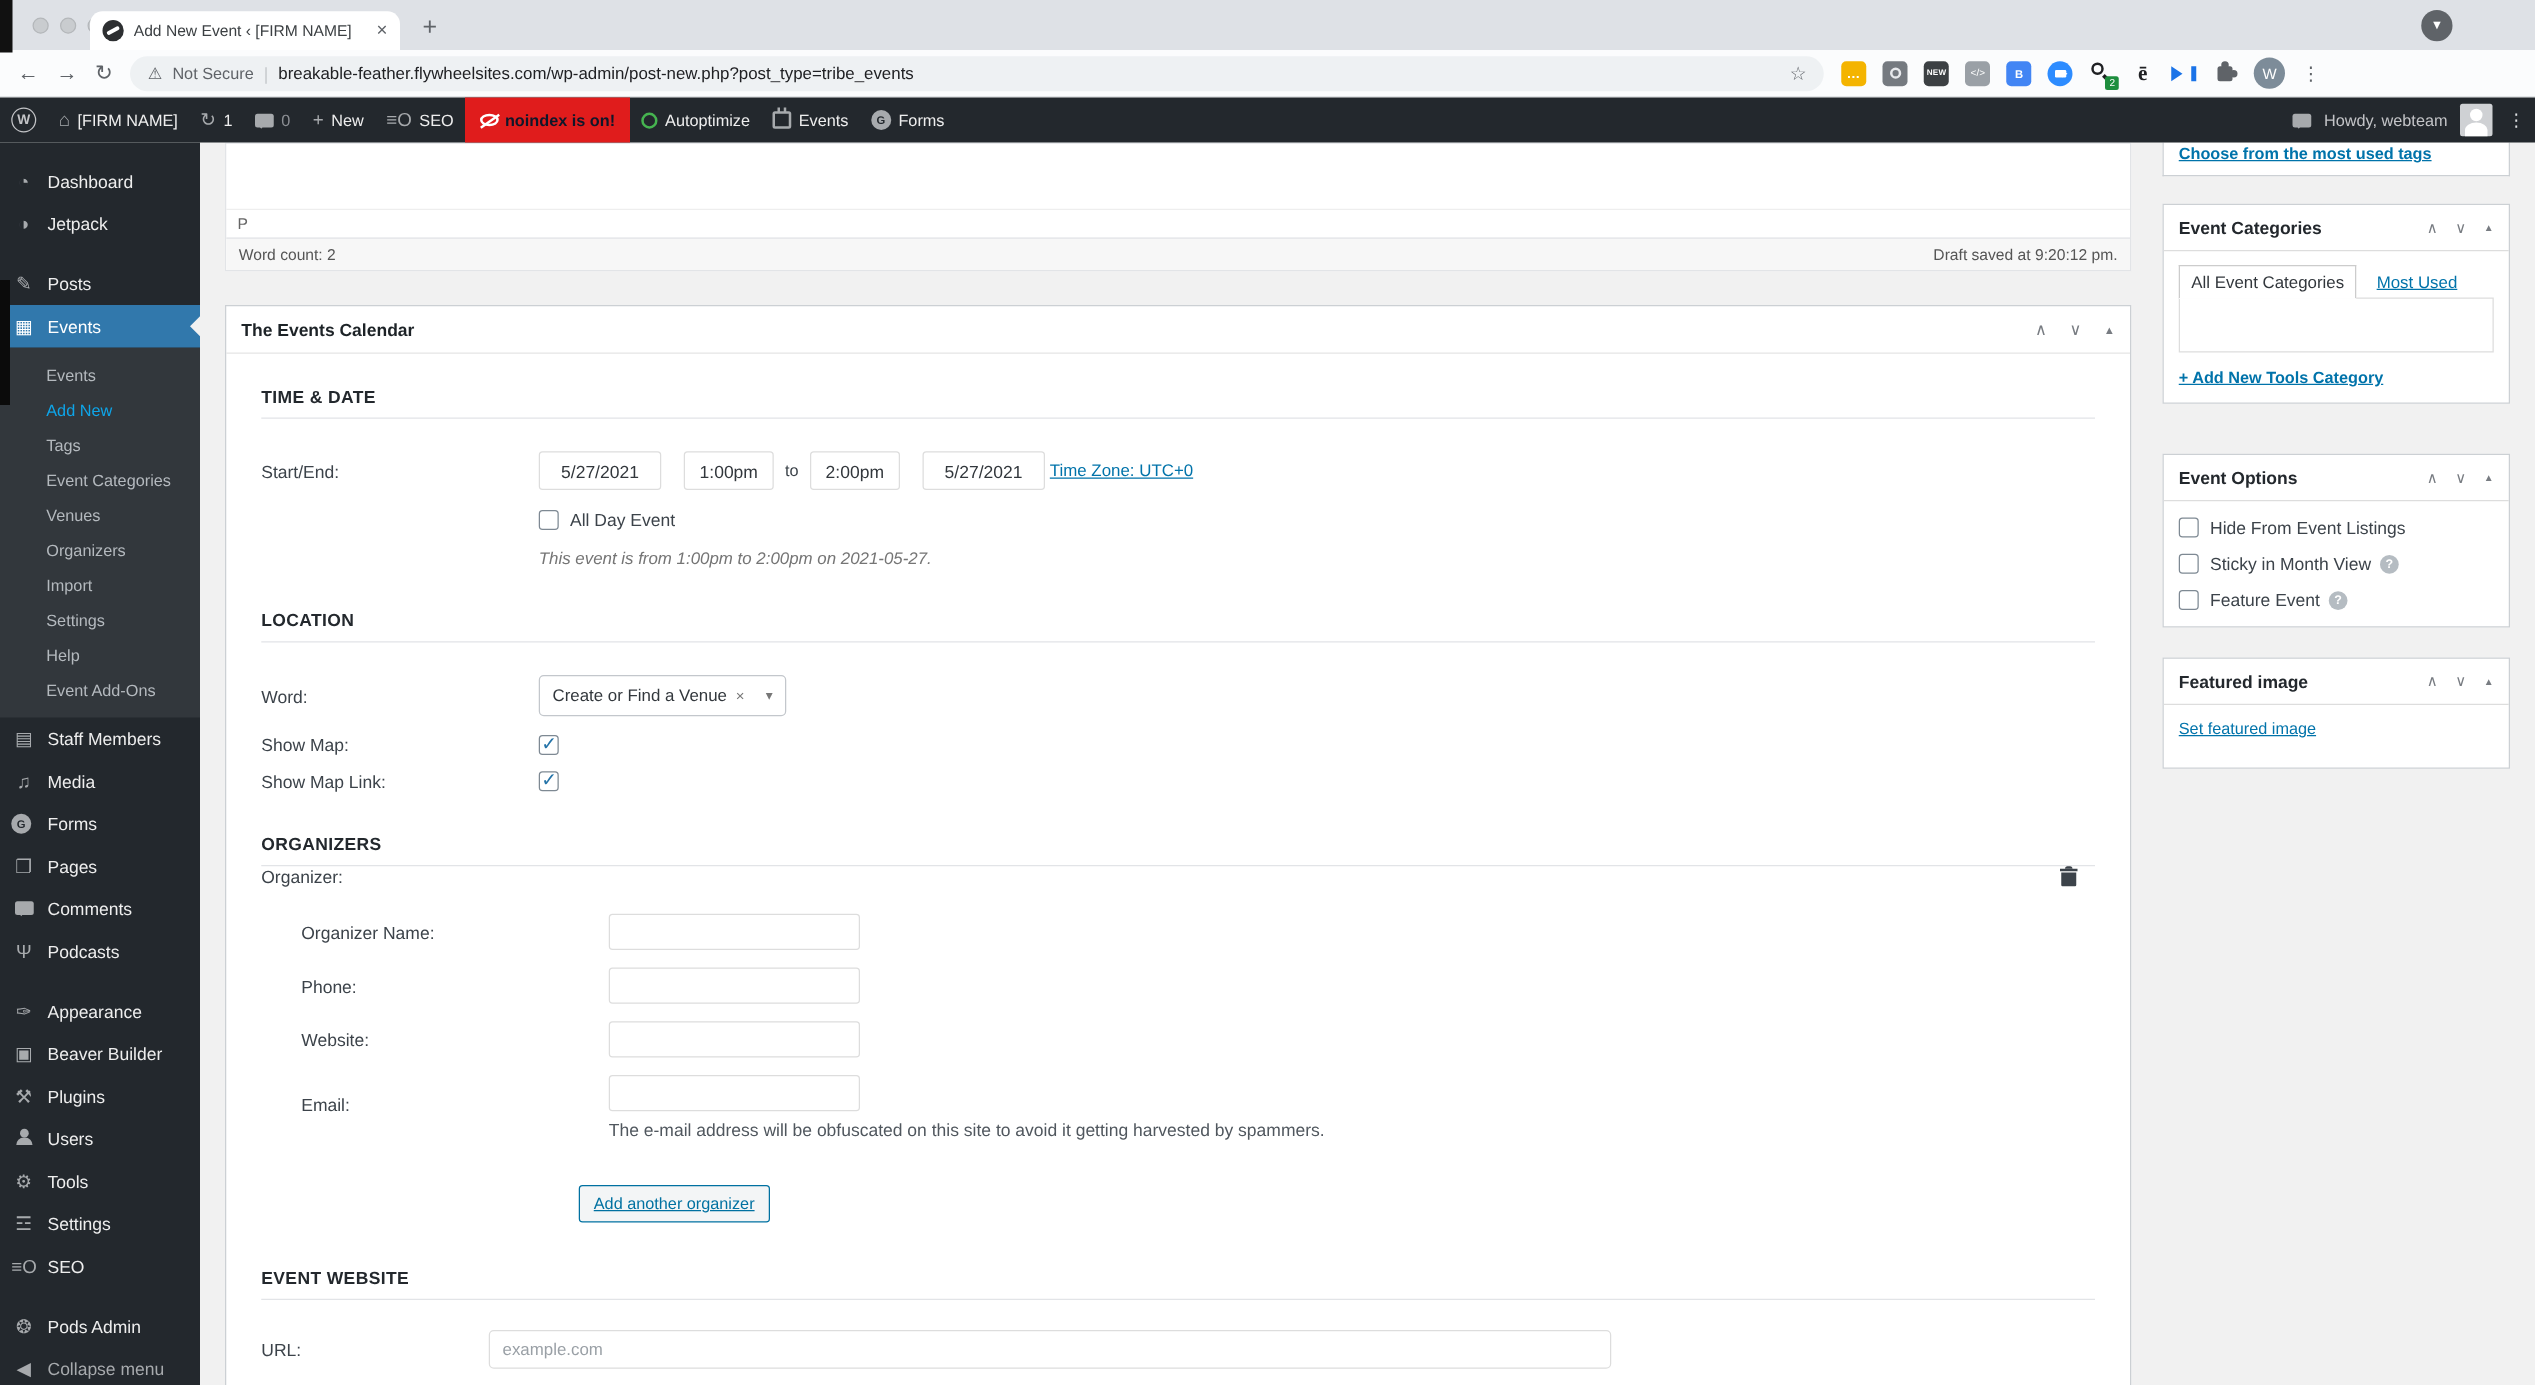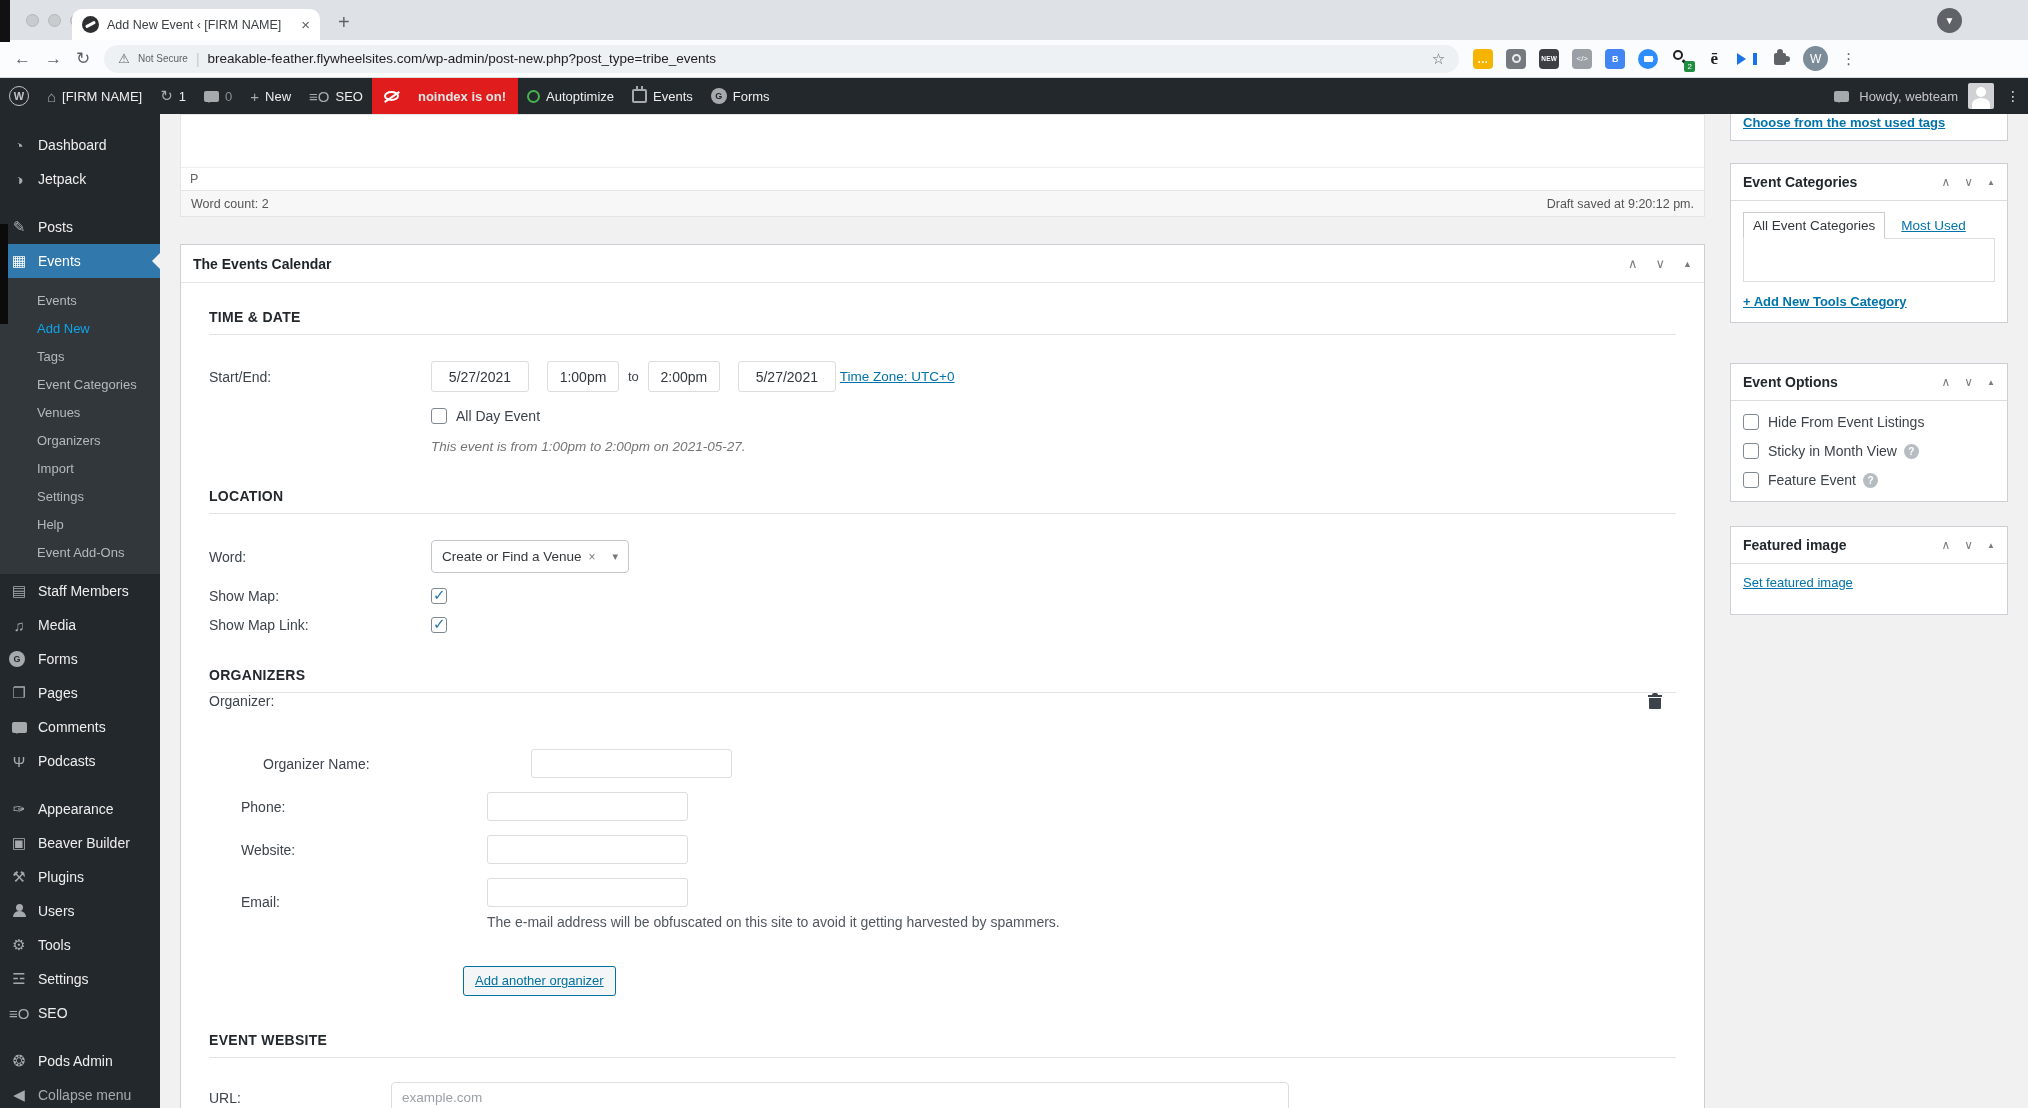--- a/index.html
+++ b/index.html
@@ -17,21 +17,21 @@
   .favicon::after { content:""; position:absolute; left:3px; top:7px; width:11px; height:3px; background:#fff; border-radius:2px; transform:rotate(-28deg); }
   .tab-title { font-size:12.5px; color:#3c4043; white-space:nowrap; overflow:hidden; flex:1; }
   .tab-close { color:#5f6368; font-size:15px; line-height:1; }
   .newtab-btn { position:absolute; left:338px; top:11px; font-size:20px; color:#5f6368; }
   .dl-circle { position:absolute; right:66px; top:8px; width:25px; height:25px; border-radius:50%; background:#5f6368; color:#fff; font-size:10px; text-align:center; line-height:25px; }
 
   .toolbar { height:38px; background:#fbfcfd; border-bottom:1px solid #d9dbde; display:flex; align-items:center; padding:0 14px; gap:14px; }
   .nav-ic { color:#5f6368; font-size:17px; }
   .omnibox { flex:none; width:1355px; height:28px; background:#eef1f3; border-radius:14px; display:flex; align-items:center; padding:0 14px; gap:8px; }
   .warn-ic { color:#5f6368; font-size:13px; }
-  .not-secure { color:#5f6368; font-size:10px; }
+  .not-secure { color:#5f6368; font-size:13px; }
   .om-div { color:#c6c9cc; font-size:14px; }
   .om-url { color:#202124; font-size:13.5px; white-space:nowrap; overflow:hidden; flex:1; }
   .om-star { color:#5f6368; font-size:15px; margin-left:auto; }
   .ext-row { display:flex; align-items:center; gap:13px; }
   .ext { width:20px; height:20px; border-radius:4px; display:flex; align-items:center; justify-content:center; font-size:9px; color:#fff; position:relative; flex:none; }
   .ext-dots { background:#f4b400; font-size:11px; font-weight:bold; letter-spacing:1px; }
   .ext-cam { background:#757a80; } .ext-cam i { width:9px; height:9px; border:2px solid #e8eaed; border-radius:50%; }
   .ext-new { background:#3c4043; font-size:6.5px; font-weight:bold; letter-spacing:.2px; }
   .ext-code { background:#9aa0a6; font-size:8px; }
   .ext-tag { background:#4285f4; font-weight:bold; }
@@ -44,21 +44,21 @@
   .kebab { color:#5f6368; font-size:15px; letter-spacing:0; }
 
   
   .adminbar { height:36px; background:#23282d; display:flex; align-items:stretch; color:#c3c4c7; font-size:13px; position:relative; z-index:4; }
   .ab-item { display:flex; align-items:center; gap:6px; padding:0 9px; color:#eee; }
   .ab-ic { color:#a7aaad; font-size:15px; }
   .wp-logo { width:20px; height:20px; border:1.5px solid #c3c4c7; border-radius:50%; color:#c3c4c7; font-size:11px; font-weight:bold; display:flex; align-items:center; justify-content:center; }
   .ab-count-dim { color:#8c8f94; }
   .bubble { width:15px; height:11px; background:#a7aaad; border-radius:2px; position:relative; display:inline-block; }
   .bubble::after { content:""; position:absolute; left:2px; bottom:-4px; border:3px solid transparent; border-top:4px solid #a7aaad; }
-  .ab-noindex { background:#e01c1c; color:#e5e5e5; font-weight:bold; display:flex; align-items:center; gap:19px; padding:0 12px; }
+  .ab-noindex { background:#e01c1c; color:#0f172a; font-weight:bold; display:flex; align-items:center; gap:5px; padding:0 12px; }
   .eye { width:15px; height:10px; border:2px solid #fff; border-radius:50%; position:relative; display:inline-block; }
   .eye::after { content:""; position:absolute; left:-3px; top:3px; width:18px; height:2px; background:#fff; transform:rotate(-35deg); }
   .ao-ring { width:13px; height:13px; border:2.5px solid #46b450; border-radius:50%; display:inline-block; }
   .cal-ic { width:15px; height:14px; border:2px solid #a7aaad; border-radius:2px; position:relative; display:inline-block; }
   .cal-ic::before { content:""; position:absolute; top:-5px; left:2px; width:2px; height:4px; background:#a7aaad; box-shadow:5px 0 0 #a7aaad; }
   .gcircle { width:16px; height:16px; border-radius:50%; background:#a7aaad; color:#23282d; font-size:9px; font-weight:bold; display:flex; align-items:center; justify-content:center; }
   .ab-right { margin-left:auto; display:flex; align-items:center; gap:10px; padding-right:6px; }
   .avatar { width:26px; height:26px; background:#cfd1d4; border-radius:2px; position:relative; overflow:hidden; }
   .avatar::before { content:""; position:absolute; left:8px; top:4px; width:10px; height:10px; border-radius:50%; background:#fff; }
   .avatar::after { content:""; position:absolute; left:4px; top:15px; width:18px; height:12px; border-radius:50% 50% 0 0; background:#fff; }
@@ -416,21 +416,21 @@
         </div>
 
         <div class="sec-h" style="margin-top:34px;">ORGANIZERS</div>
         <hr class="sec-hr">
         <div class="frow" style="">
           <span class="flabel">Organizer:</span>
           <span class="trash">
               <i></i>
             </span>
         </div>
-        <div class="frow org-row" style="margin-top:40px;gap:22px;">
+        <div class="frow org-row" style="margin-top:22px;">
           <span class="org-indent"></span>
           <span class="org-label">Organizer Name:</span>
           <input class="org-input" style="">
         </div>
         <div class="frow org-row">
           <span class="org-indent"></span>
           <span class="org-label">Phone:</span>
           <input class="org-input" style="">
         </div>
         <div class="frow org-row">

